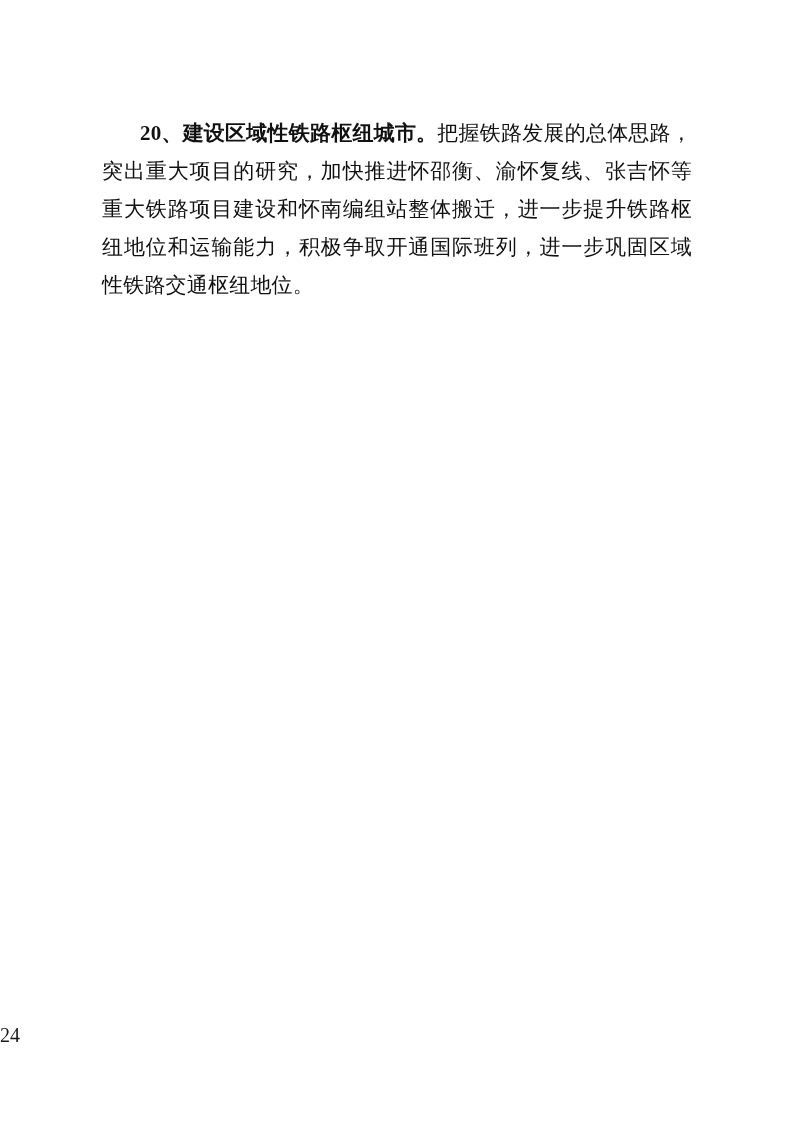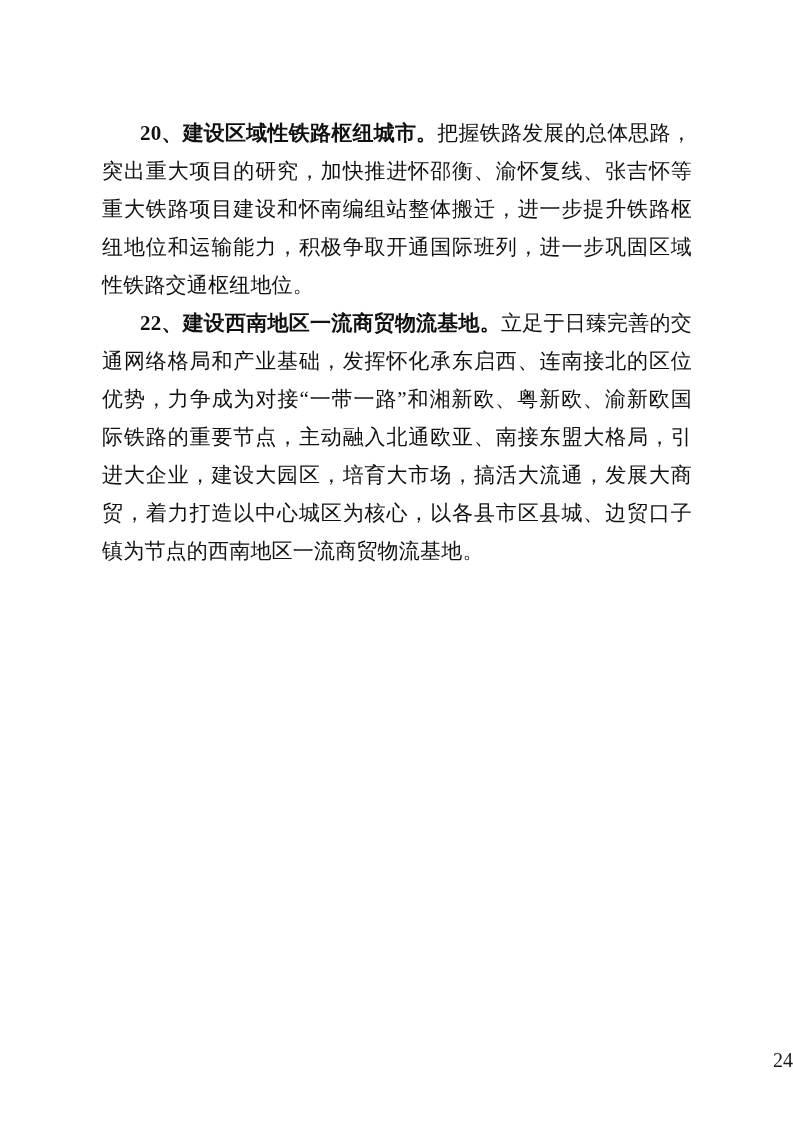--- a/index.html
+++ b/index.html
@@ -31,37 +31,36 @@
     text-align: justify;
     text-justify: inter-character;
     letter-spacing: 0.2px;
     word-break: break-all;
   }
   p.para .head {
     font-weight: 700;
   }
   .footer {
     position: absolute;
-    top: 1049px;
+    top: 1024px;
     left: 0;
     width: 100%;
-    text-align: right;
+    text-align: left;
     font-size: 20px;
     line-height: 22px;
     color: #1a1a1a;
   }
 </style>
 </head>
 <body>
 
 <div class="page">
   <div class="content">
 
     <p class="para"><span class="head">20、建设区域性铁路枢纽城市。</span><span>把握铁路发展的总体思路，突出重大项目的研究，加快推进怀邵衡、渝怀复线、张吉怀等重大铁路项目建设和怀南编组站整体搬迁，进一步提升铁路枢纽地位和运输能力，积极争取开通国际班列，进一步巩固区域性铁路交通枢纽地位。</span></p>
 
 
-    <p class="para"><span class="head">22、建设西南地区一流商贸物流基地。</span><span>立足于日臻完善的交通网络格局和产业基础，发挥怀化承东启西、连南接北的区位优势，力争成为对接“一带一路”和湘新欧、粤新欧、渝新欧国际铁路的重要节点，主动融入北通欧亚、南接东盟大格局，引进大企业，建设大园区，培育大市场，搞活大流通，发展大商贸，着力打造以中心城区为核心，以各县市区县城、边贸口子镇为节点的西南地区一流商贸物流基地。</span></p>
 
 
   </div>
 
   <div class="footer">24</div>
 </div>
 
 </body></html>

